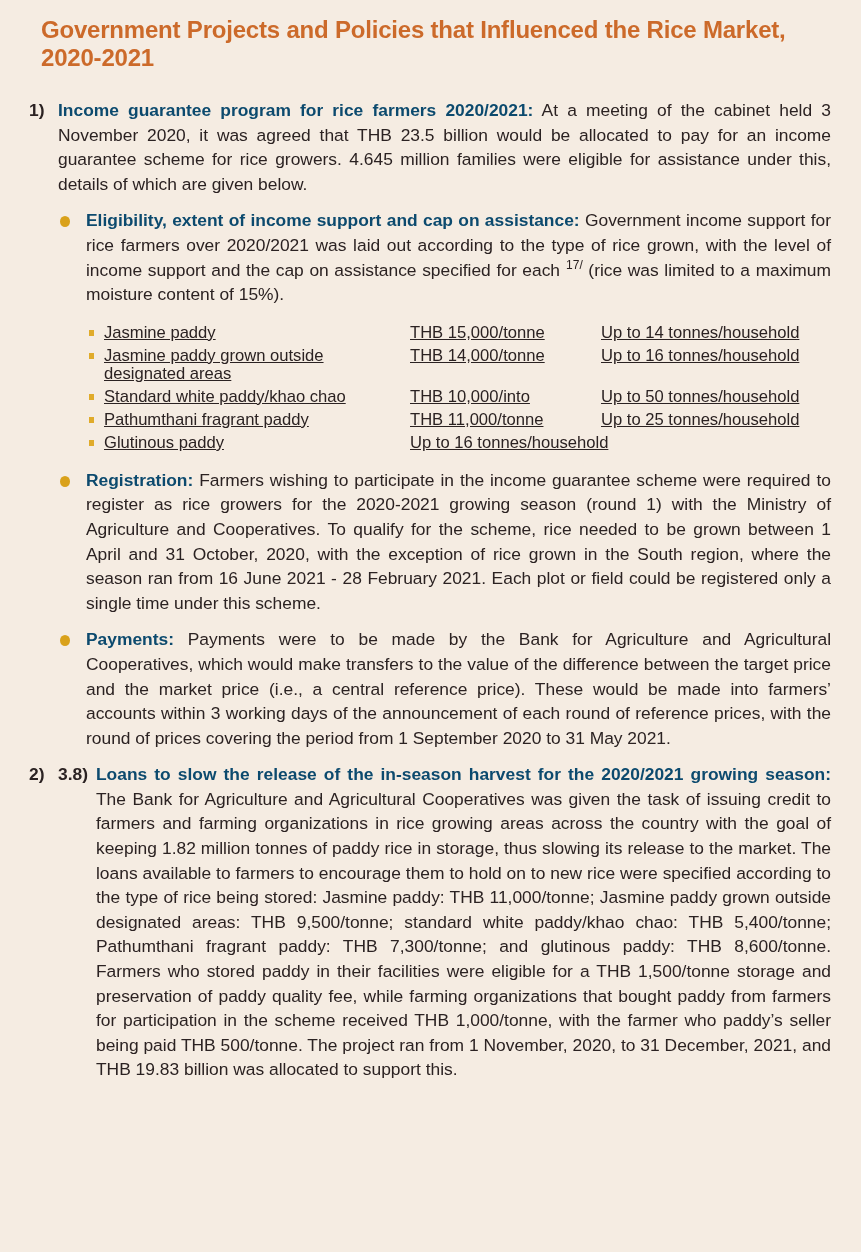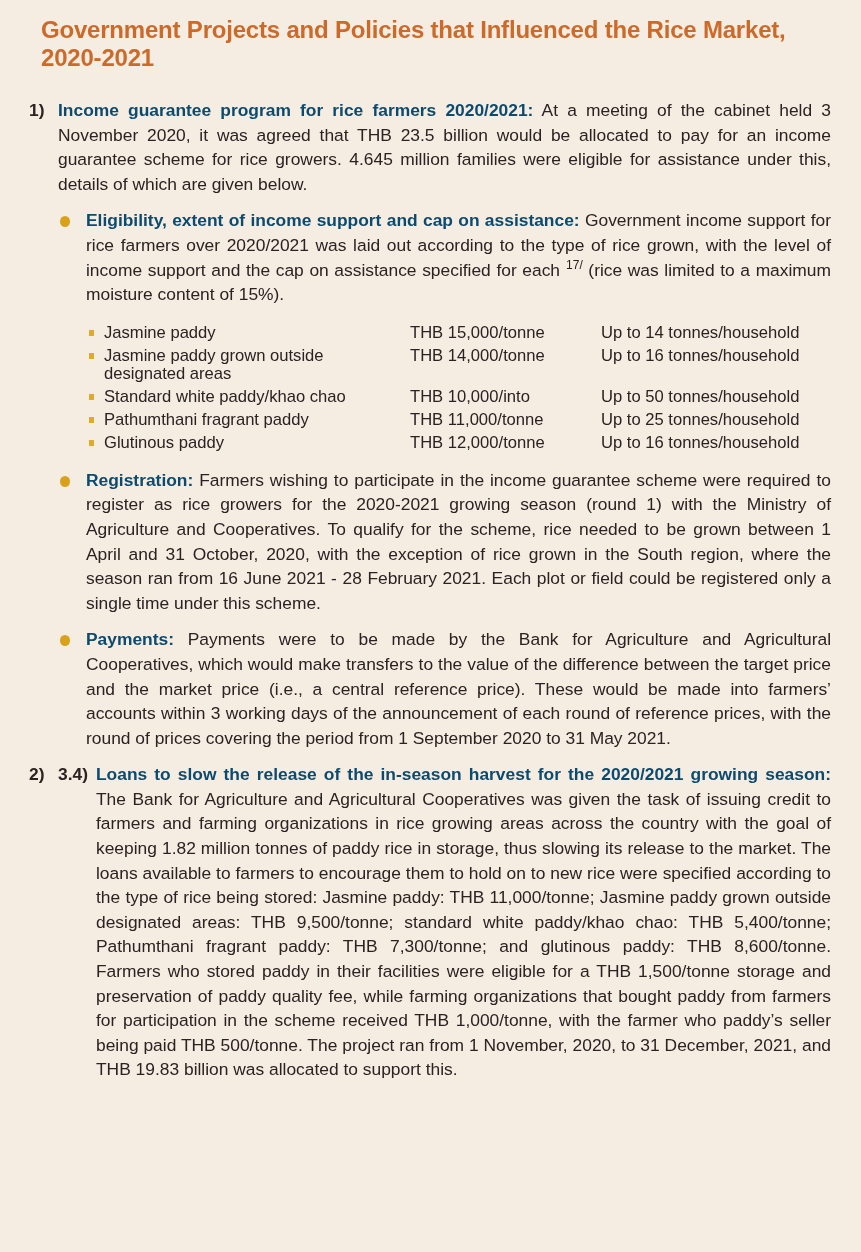--- a/index.html
+++ b/index.html
@@ -18,21 +18,21 @@
   }
   .sec { position: relative; padding-left: 29px; margin-bottom: 12px; }
   .sec > .num { position: absolute; left: 0; top: 0; font-weight: bold; }
   .just { text-align: justify; }
   b { font-weight: bold; color: #0c4a6e; }
   .bullet { position: relative; padding-left: 28px; margin-top: 12px; }
   .bullet .dot {
     position: absolute; left: 2px; top: 8px; width: 10px; height: 11px;
     border-radius: 50%; background: #d9a11a;
   }
-  .rows { margin: 14px 0 14px 0; font-size: 16.6px; line-height: 23px; }
+  .rows { margin: 14px 0 14px 0; font-size: 16.6px; line-height: 23px; text-decoration: underline; }
   .row { display: flex; position: relative; padding-left: 18px; margin-bottom: 0px; }
   .row .sq { position: absolute; left: 3px; top: 9px; width: 5px; height: 6px; background: #e0ab2a; }
   .row .c1 { width: 306px; line-height: 18px; padding-top: 3px; }
   .row .c2 { width: 191px; padding-top: 0; }
   .row .c3 { flex: 1; }
   .row.two { margin-bottom: 2px; }
   .sub { position: relative; padding-left: 38px; margin-top: 12px; }
   .sub .num { position: absolute; left: 0; top: 0; font-weight: bold; }
   sup { font-size: 12px; line-height: 0; vertical-align: 7px; margin-left: 6px; }
 </style>
@@ -71,38 +71,37 @@
         </div>
         <div class="row">
           <span class="sq"></span>
           <span class="c1">Pathumthani fragrant paddy</span>
           <span class="c2">THB 11,000/tonne</span>
           <span class="c3">Up to 25 tonnes/household</span>
         </div>
         <div class="row">
           <span class="sq"></span>
           <span class="c1">Glutinous paddy</span>
-          <span class="c2">THB 12,000/tonne</span>
           <span class="c3">Up to 16 tonnes/household</span>
         </div>
       </div>
     </div>
 
     <div class="bullet">
       <span class="dot"></span>
       <div class="just"><b>Registration:</b><span> Farmers wishing to participate in the income guarantee scheme were required to register as rice growers for the 2020-2021 growing season (round 1) with the Ministry of Agriculture and Cooperatives. To qualify for the scheme, rice needed to be grown between 1 April and 31 October, 2020, with the exception of rice grown in the South region, where the season ran from 16 June 2021 - 28 February 2021. Each plot or field could be registered only a single time under this scheme.</span></div>
     </div>
 
     <div class="bullet">
       <span class="dot"></span>
       <div class="just"><b>Payments:</b><span> Payments were to be made by the Bank for Agriculture and Agricultural Cooperatives, which would make transfers to the value of the difference between the target price and the market price (i.e., a central reference price). These would be made into farmers’ accounts within 3 working days of the announcement of each round of reference prices, with the round of prices covering the period from 1 September 2020 to 31 May 2021.</span></div>
     </div>
   </div>
 
   <div class="sec">
     <span class="num">2)</span>
 
     <div class="sub">
-      <span class="num">3.4)</span>
+      <span class="num">3.8)</span>
       <div class="just"><b>Loans to slow the release of the in-season harvest for the 2020/2021 growing season:</b><span> The Bank for Agriculture and Agricultural Cooperatives was given the task of issuing credit to farmers and farming organizations in rice growing areas across the country with the goal of keeping 1.82 million tonnes of paddy rice in storage, thus slowing its release to the market. The loans available to farmers to encourage them to hold on to new rice were specified according to the type of rice being stored: Jasmine paddy: THB 11,000/tonne; Jasmine paddy grown outside designated areas: THB 9,500/tonne; standard white paddy/khao chao: THB 5,400/tonne; Pathumthani fragrant paddy: THB 7,300/tonne; and glutinous paddy: THB 8,600/tonne. Farmers who stored paddy in their facilities were eligible for a THB 1,500/tonne storage and preservation of paddy quality fee, while farming organizations that bought paddy from farmers for participation in the scheme received THB 1,000/tonne, with the farmer who paddy’s seller being paid THB 500/tonne. The project ran from 1 November, 2020, to 31 December, 2021, and THB 19.83 billion was allocated to support this.</span></div>
     </div>
   </div>
 </div>
 
 </body></html>

